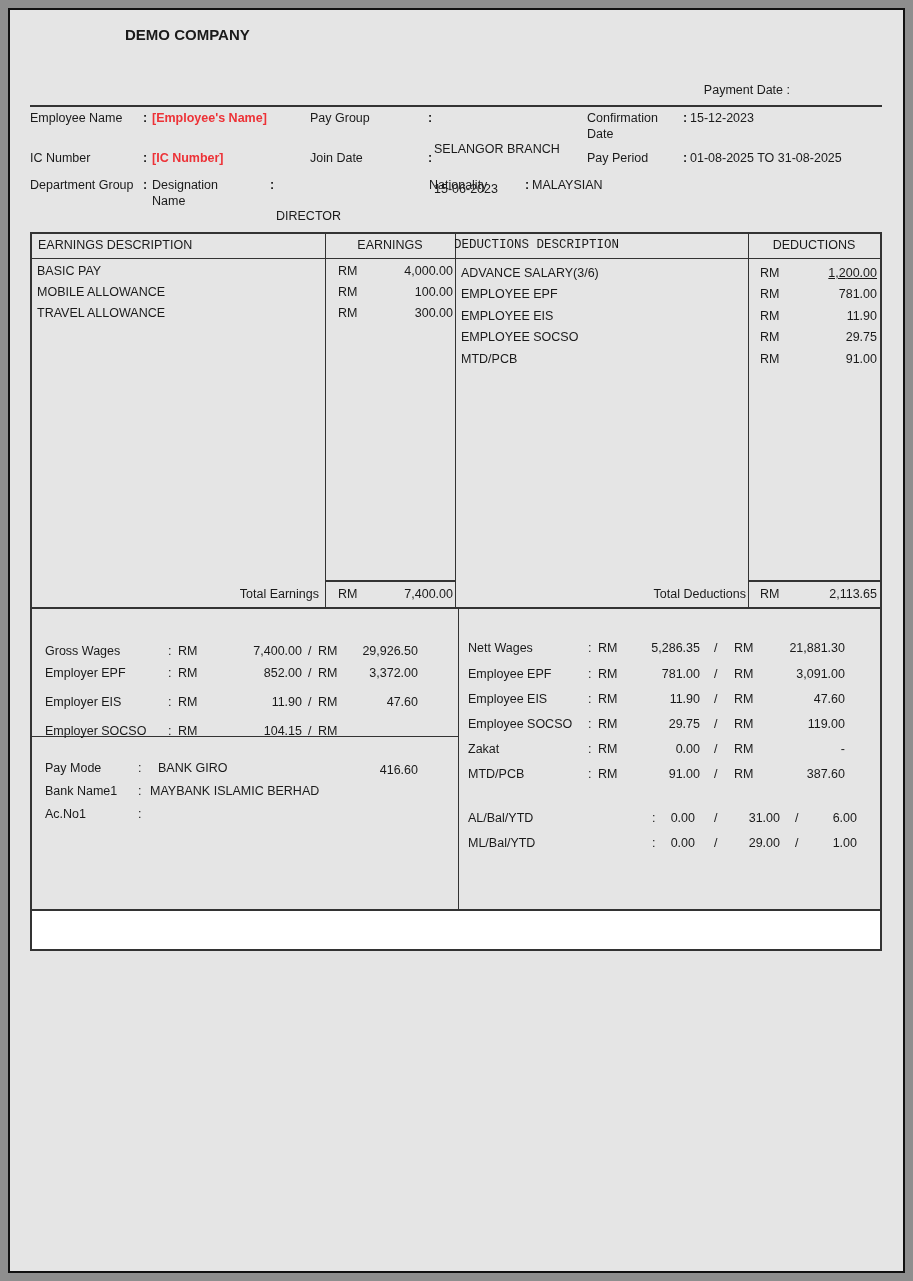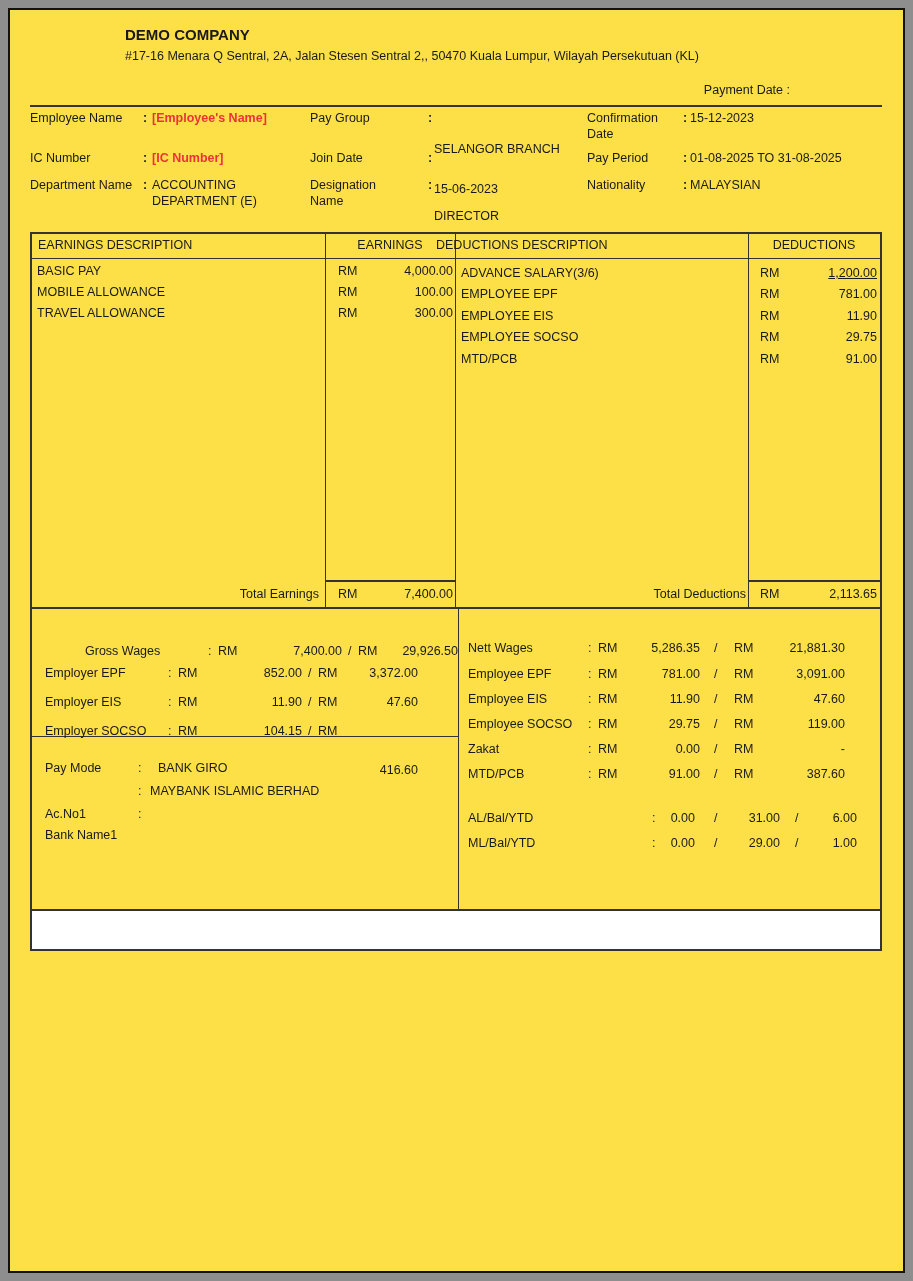--- a/index.html
+++ b/index.html
@@ -7,21 +7,21 @@
   body {
     background: #8e8e8e;
     font-family: "Liberation Sans", "DejaVu Sans", sans-serif;
     font-size: 12.5px;
     color: #1a1a1a;
     position: relative;
   }
   #page {
     position: absolute; left: 8px; top: 8px;
     width: 897px; height: 1265px;
-    background: #fde047;
+    background: #e5e5e5;
     border: 2px solid #111;
   }
   .abs { position: absolute; }
   .right { text-align: right; }
 
   
   .company-name { left: 115px; top: 16px; font-weight: bold; font-size: 15px; }
   .company-address { left: 115px; top: 39px; }
   .payment-date { left: 580px; top: 73px; width: 200px; text-align: right; }
   .header-rule { left: 20px; top: 95px; width: 852px; border-top: 2px solid #333; }
@@ -45,21 +45,21 @@
   
   .paytable {
     left: 20px; top: 222px; width: 852px; height: 375px;
     border: 2px solid #333; border-bottom: none;
   }
   .vline { position: absolute; top: 0; bottom: 0; border-left: 1.5px solid #333; }
   .v1 { left: 293px; } .v2 { left: 423px; } .v3 { left: 716px; }
   .pt-header { position: absolute; left: 0; right: 0; top: 0; height: 25px; border-bottom: 1.5px solid #333; }
   .pt-h-earn-desc { left: 6px; top: 4px; }
   .pt-h-earn { left: 293px; top: 4px; width: 130px; text-align: center; }
-  .pt-h-ded-desc { left: 404px; top: 4px; }
+  .pt-h-ded-desc { left: 422px; top: 4px; font-family: Liberation Mono, monospace; }
   .pt-h-ded { left: 716px; top: 4px; width: 132px; text-align: center; }
   .trow { position: absolute; height: 17px; line-height: 16px; }
   .cell { position: absolute; top: 0; white-space: nowrap; }
   .tot-sep-l { position: absolute; top: 346px; left: 293px; width: 130px; border-top: 2px solid #333; }
   .tot-sep-r { position: absolute; top: 346px; left: 716px; right: 0; border-top: 2px solid #333; }
 
   
   .summary {
     left: 20px; top: 597px; width: 852px; height: 304px;
     border: 2px solid #333;
@@ -74,21 +74,20 @@
     border: 2px solid #333; border-top: none;
     background: #fff;
   }
 </style>
 </head>
 <body>
 
 <div id="page">
 
   <div class="abs company-name">DEMO COMPANY</div>
-  <div class="abs company-address">#17-16 Menara Q Sentral, 2A, Jalan Stesen Sentral 2,, 50470 Kuala Lumpur, Wilayah Persekutuan (KL)</div>
   <div class="abs payment-date">Payment Date :</div>
   <div class="abs header-rule"></div>
 
   <div class="abs ei-row r1">
     <div class="ei-l1">Employee Name</div>
     <div class="ei-c1">:</div>
     <div class="ei-v1 red-value" style="color: rgb(237, 50, 55);">[Employee's Name]</div>
     <div class="ei-l2">Pay Group</div>
     <div class="ei-c2">:</div>
     <div class="ei-v2">SELANGOR BRANCH</div>
@@ -103,23 +102,22 @@
     <div class="ei-v1 red-value" style="color: rgb(237, 50, 55);">[IC Number]</div>
     <div class="ei-l2">Join Date</div>
     <div class="ei-c2">:</div>
     <div class="ei-v2">15-06-2023</div>
     <div class="ei-l3">Pay Period</div>
     <div class="ei-c3">:</div>
     <div class="ei-v3">01-08-2025 TO 31-08-2025</div>
   </div>
 
   <div class="abs ei-row r3">
-    <div class="ei-l1">Department Name</div>
+    <div class="ei-l1">Department Group</div>
     <div class="ei-c1">:</div>
-    <div class="ei-v1">ACCOUNTING DEPARTMENT (E)</div>
     <div class="ei-l2">Designation Name</div>
     <div class="ei-c2">:</div>
     <div class="ei-v2">DIRECTOR</div>
     <div class="ei-l3">Nationality</div>
     <div class="ei-c3">:</div>
     <div class="ei-v3">MALAYSIAN</div>
   </div>
 
   <div class="abs paytable">
     <div class="vline v1"></div>
@@ -184,21 +182,21 @@
       <span class="cell right" style="left:429px; width:285px;">Total Deductions</span>
       <span class="cell" style="left:728px;">RM</span>
       <span class="cell right" style="left:740px; width:105px;">2,113.65</span>
     </div>
   </div>
 
   <div class="abs summary">
     <div class="sum-vline"></div>
     <div class="sum-left-divider"></div>
 
-    <div class="srow" style="top:34px; left:0; width:426px;margin-left:40px;">
+    <div class="srow" style="top:34px; left:0; width:426px;">
       <span class="cell" style="left:13px;">Gross Wages</span>
       <span class="cell" style="left:136px;">:</span>
       <span class="cell" style="left:146px;">RM</span>
       <span class="cell right" style="left:175px; width:95px;">7,400.00</span>
       <span class="cell" style="left:276px;">/</span>
       <span class="cell" style="left:286px;">RM</span>
       <span class="cell right" style="left:291px; width:95px;">29,926.50</span>
     </div>
     <div class="srow" style="top:56px; left:0; width:426px;">
       <span class="cell" style="left:13px;">Employer EPF</span>
@@ -227,21 +225,21 @@
       <span class="cell" style="left:286px;">RM</span>
       <span class="cell right" style="left:291px; width:95px;margin-top:39px;">416.60</span>
     </div>
 
     <div class="srow" style="top:151px; left:0; width:426px;">
       <span class="cell" style="left:13px;">Pay Mode</span>
       <span class="cell" style="left:106px;">:</span>
       <span class="cell" style="left:126px;">BANK GIRO</span>
     </div>
     <div class="srow" style="top:174px; left:0; width:426px;">
-      <span class="cell" style="left:13px;margin-top:44px;">Bank Name1</span>
+      <span class="cell" style="left:13px;">Bank Name1</span>
       <span class="cell" style="left:106px;">:</span>
       <span class="cell" style="left:118px;">MAYBANK ISLAMIC BERHAD</span>
     </div>
     <div class="srow" style="top:197px; left:0; width:426px;">
       <span class="cell" style="left:13px;">Ac.No1</span>
       <span class="cell" style="left:106px;">:</span>
       <span class="cell" style="left:118px;"></span>
     </div>
 
     <div class="srow" style="top:31px; left:0; width:848px;">

